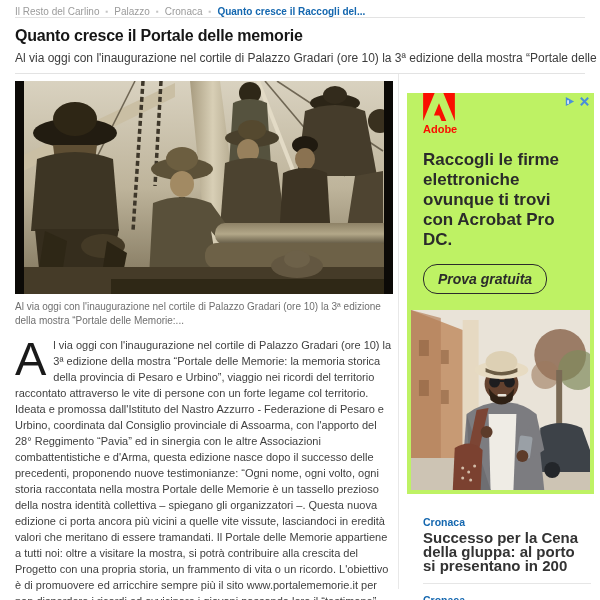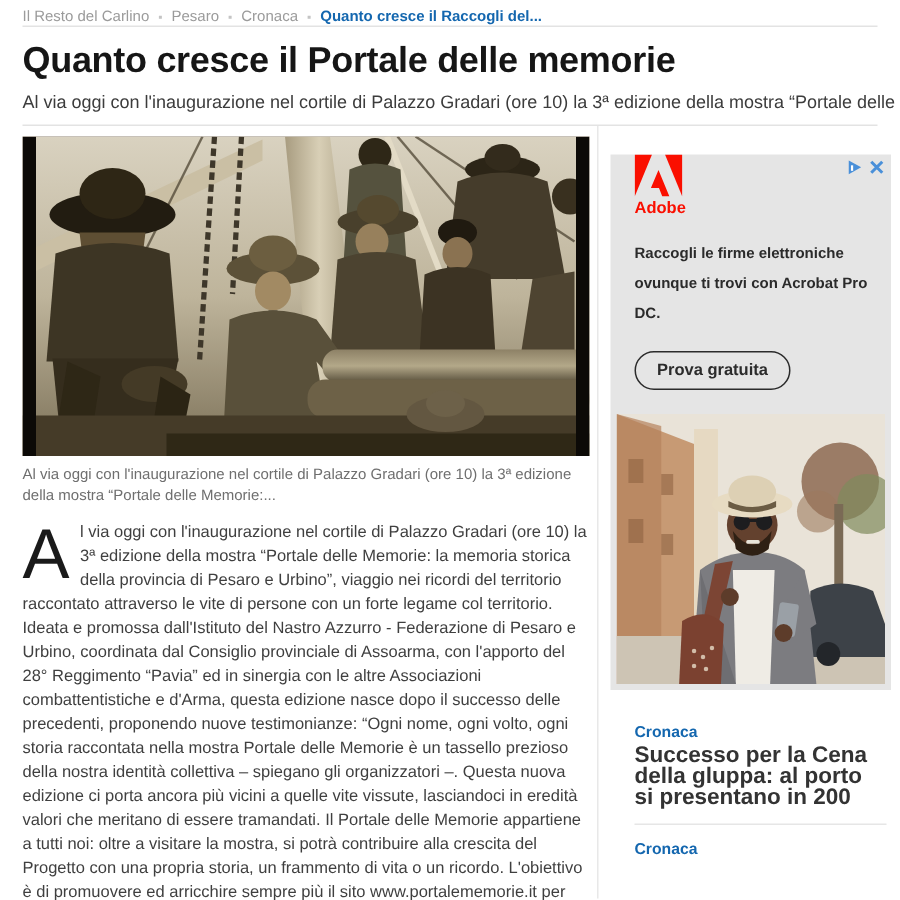--- a/index.html
+++ b/index.html
@@ -8,54 +8,54 @@
   .page { width:600px; height:600px; position:relative; }
 
   
   .hdr { padding:0 15px; }
   .crumbs { display:flex; align-items:center; gap:6px; padding-top:5px;
     font-size:10px; color:#9b9b9b; height:17px; white-space:nowrap; }
   .crumb { color:#9b9b9b; cursor:pointer;text-align:right; }
   .crumb.active { color:#1467af; font-weight:bold; }
   .crumb-sep { color:#c4c4c4; font-size:8px; }
   .hrule { border-top:1px solid #e3e3e3; margin:0 15px; }
-  .title { padding:9px 15px 0; font-size:24px; font-weight:bold; color:#161616;
+  .title { padding:9px 15px 0; font-size:16px; font-weight:bold; color:#161616;
     letter-spacing:-0.2px; }
   .subtitle { padding:6px 15px 0; font-size:12px; color:#3c3c3c; white-space:nowrap;
     overflow:hidden; }
   .hrule2 { border-top:1px solid #e3e3e3; margin:8px 15px 0; }
 
   
   .main { display:flex; height:515px; }
   .left-col { width:399px; padding:7px 5px 0 15px; border-right:1px solid #e8e8e8; }
   .right-col { flex:1; padding:3px 5px 0 8px; }
 
   .photo { width:378px; height:213px; background:#8a8070; overflow:hidden; }
   .photo svg { display:block; }
   .caption { margin-top:6px; font-size:10px; line-height:14px; color:#6f6f6f;
     width:372px; }
   .article { margin-top:9px; font-size:11px; line-height:16px; color:#3f3f3f;
     text-align:left; width:380px; }
   .dropcap { float:left; font-size:47px; line-height:40px; padding:2px 7px 0 0;
     font-weight:400; color:#1a1a1a; }
 
   
-  .ad-card { position:relative; width:187px; background:#e5e5e5; padding-bottom:4px; }
+  .ad-card { position:relative; width:187px; background:#bef264; padding-bottom:4px; }
   .ad-icons { position:absolute; top:3px; right:4px; display:flex; gap:4px;
     align-items:center; }
   .ad-icons .ic { width:11px; height:11px; display:block; cursor:pointer; }
   .adobe-logo { margin:16px 0 0 16px; }
   .adobe-mark { display:block; }
   .adobe-word { font-size:11px; font-weight:bold; color:#fa0f00; margin-top:2px; }
-  .ad-headline { margin:15px 14px 0 16px; font-size:10px; line-height:20px;
+  .ad-headline { margin:15px 14px 0 16px; font-size:17px; line-height:20px;
     font-weight:bold; color:#2b2b2b; }
   .ad-btn { display:inline-block; margin:14px 0 16px 16px; padding:6px 14px;
     border:1.5px solid #2b2b2b; border-radius:14px; background:transparent;
-    font-size:11px; font-weight:bold; color:#2b2b2b; cursor:pointer;
-    font-family:"Liberation Sans", sans-serif; }
+    font-size:14px; font-weight:bold; color:#2b2b2b; cursor:pointer;
+    font-family:"Liberation Sans", sans-serif;font-style:italic; }
   .ad-photo { width:179px; height:180px; margin:0 4px; overflow:hidden; }
   .ad-photo svg { display:block; }
 
   
   .related { padding:12px 4px 0 16px; }
   .related-hdr { font-size:9px; font-weight:bold; color:#222; letter-spacing:0.2px; }
   .rel-item { margin-top:10px; }
   .rel-cat { font-size:10.5px; font-weight:bold; color:#1467af; cursor:pointer; }
   .rel-title { margin-top:3px; font-size:15px; line-height:14px; font-weight:bold;
     color:#333; cursor:pointer; }
@@ -63,21 +63,21 @@
 </style>
 </head>
 <body>
 
 <div class="page">
 
   <div class="hdr">
     <div class="crumbs">
       <span class="crumb">Il Resto del Carlino</span>
       <span class="crumb-sep">▪</span>
-      <span class="crumb">Pesaro</span>
+      <span class="crumb">Palazzo</span>
       <span class="crumb-sep">▪</span>
       <span class="crumb">Cronaca</span>
       <span class="crumb-sep">▪</span>
       <span class="crumb active">Quanto cresce il Raccogli del...</span>
     </div>
   </div>
   <div class="hrule"></div>
   <h1 class="title">Quanto cresce il Portale delle memorie</h1>
   <div class="subtitle">Al via oggi con l'inaugurazione nel cortile di Palazzo Gradari (ore 10) la 3ª edizione della mostra “Portale delle Memorie:...</div>
   <div class="hrule2"></div>

